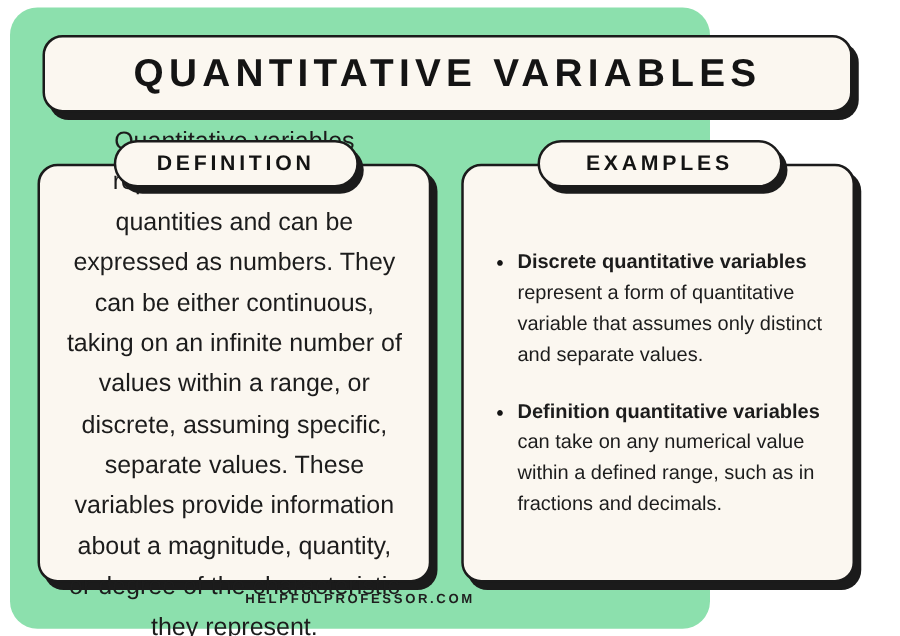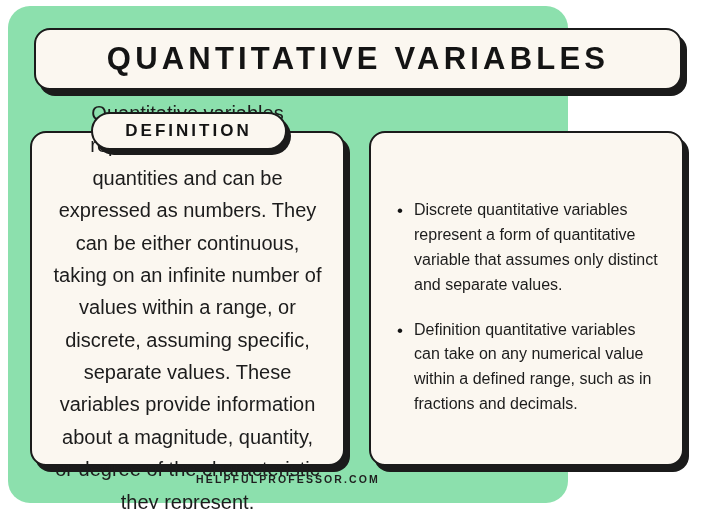--- a/index.html
+++ b/index.html
@@ -137,21 +137,21 @@
   }
   .bullet-dot {
     position: absolute;
     left: 2px;
     top: 0;
     font-size: 17px;
     line-height: 1.56;
     color: #141414;
   }
   .bullet-lead {
-    font-weight: normal;
+    font-weight: bold;
   }
 
   
   .footer {
     position: absolute;
     left: 0;
     right: 0;
     bottom: 16px;
     text-align: center;
   }
@@ -190,20 +190,23 @@
           <li class="bullet-item">
             <span class="bullet-dot">•</span>
             <span class="bullet-lead">Discrete quantitative variables</span><span class="bullet-rest"> represent a form of quantitative variable that assumes only distinct and separate values.</span>
           </li>
           <li class="bullet-item">
             <span class="bullet-dot">•</span>
             <span class="bullet-lead">Definition quantitative variables</span><span class="bullet-rest"> can take on any numerical value within a defined range, such as in fractions and decimals.</span>
           </li>
         </ul>
       </div>
+      <div class="section-head">
+        <span class="section-head-text">Examples</span>
+      </div>
     </div>
 
   </div>
 
   <div class="footer">
     <span class="footer-text">helpfulprofessor.com</span>
   </div>
 
 </div>
 

